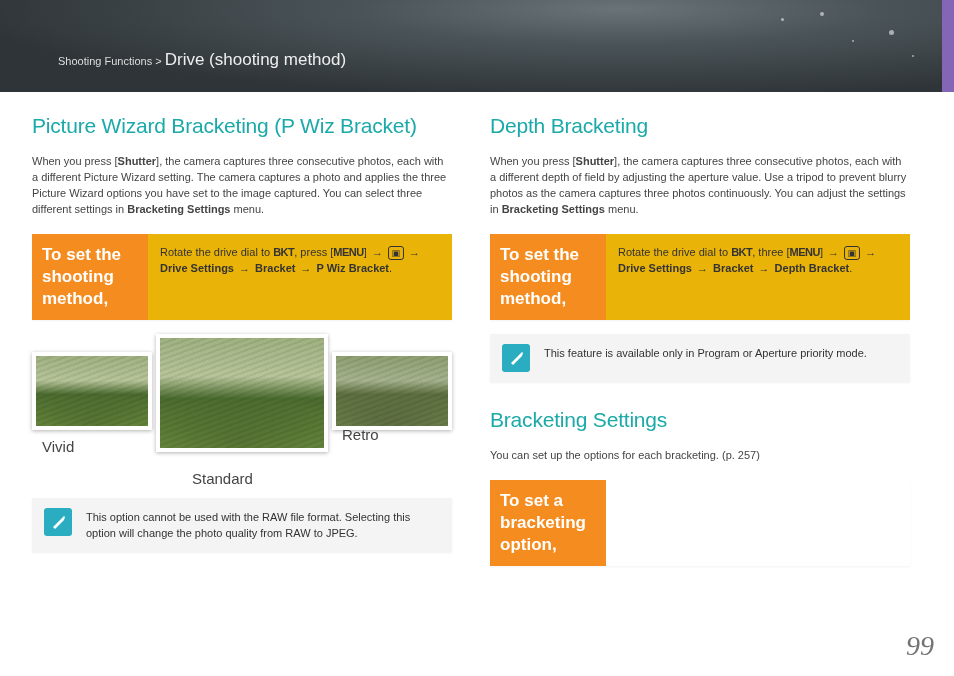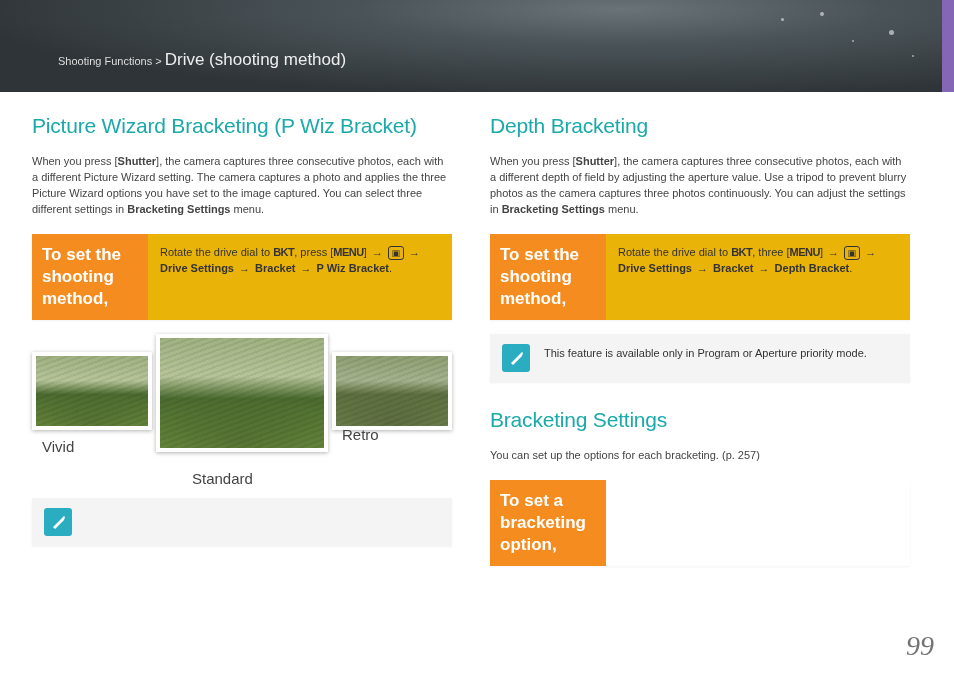--- a/index.html
+++ b/index.html
@@ -223,20 +223,21 @@
       <div class="caption caption-center">Standard</div>
       <div class="caption caption-right">Retro</div>
     </div>
 
     <div class="note-row">
       <div class="note-icon">
         <svg width="16" height="16" viewBox="0 0 16 16">
             <path d="M3 13 L12 4 L14 6 L5 15 Z M12 4 L14 2 L15 3 L14 6" fill="#fff"></path>
           </svg>
       </div>
+      <div class="note-body">This option cannot be used with the RAW file format. Selecting this option will change the photo quality from RAW to JPEG.</div>
     </div>
   </div>
 
   <div class="col">
     <h2>Depth Bracketing</h2>
     <p class="body">
       <span>When you press [</span><b>Shutter</b><span>], the camera captures three consecutive photos, each with a different depth of field by adjusting the aperture value. Use a tripod to prevent blurry photos as the camera captures three photos continuously. You can adjust the settings in </span><b>Bracketing Settings</b><span> menu.</span>
     </p>
 
     <div class="instruction-row">

